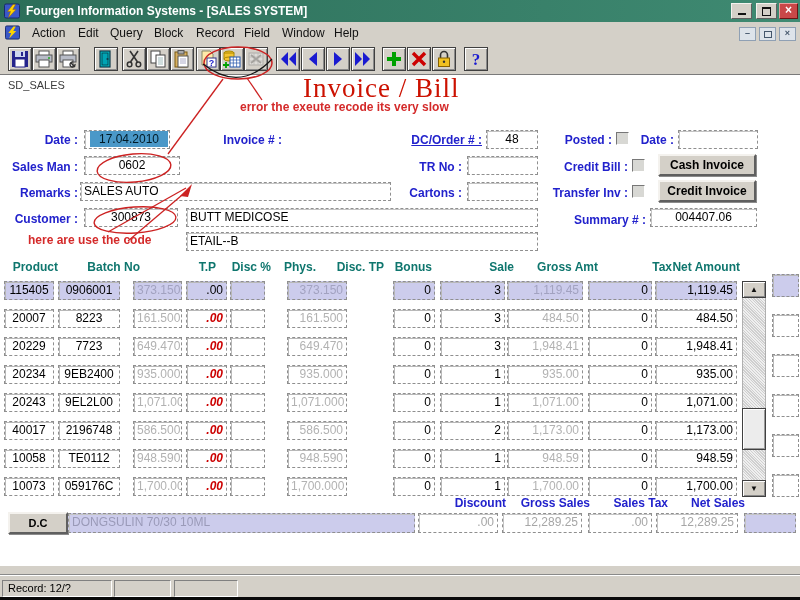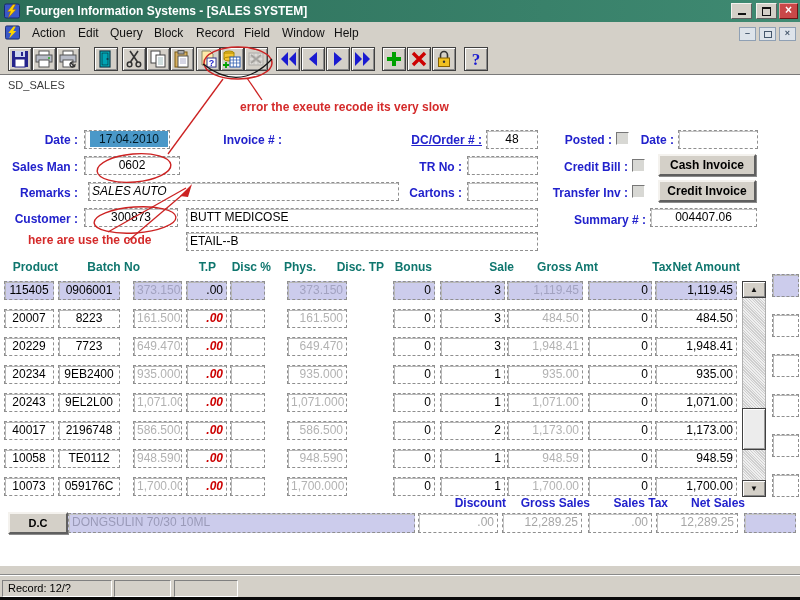--- a/index.html
+++ b/index.html
@@ -257,21 +257,21 @@
 
   <div class="lbl" style="left:0px;top:160px;width:78px;">Sales Man :</div>
   <div class="fld center" style="left:84px;top:156px;width:96px;">0602</div>
   <div class="lbl" style="left:402px;top:160px;width:60px;">TR No :</div>
   <div class="fld" style="left:467px;top:156px;width:71px;"></div>
   <div class="lbl" style="left:552px;top:160px;width:76px;">Credit Bill :</div>
   <div class="cb" style="left:632px;top:159px;"></div>
   <div class="btn3d" style="left:658px;top:154px;width:98px;height:22px;line-height:18px;">Cash Invoice</div>
 
   <div class="lbl" style="left:0px;top:186px;width:78px;">Remarks :</div>
-  <div class="fld" style="left:88px;top:182px;width:311px;font-style:italic;">SALES AUTO</div>
+  <div class="fld" style="left:80px;top:182px;width:311px;">SALES AUTO</div>
   <div class="lbl" style="left:396px;top:186px;width:66px;">Cartons :</div>
   <div class="fld" style="left:467px;top:182px;width:71px;"></div>
   <div class="lbl" style="left:536px;top:186px;width:92px;">Transfer Inv :</div>
   <div class="cb" style="left:632px;top:185px;"></div>
   <div class="btn3d" style="left:658px;top:180px;width:98px;height:22px;line-height:18px;">Credit Invoice</div>
 
   <div class="lbl" style="left:0px;top:212px;width:78px;">Customer :</div>
   <div class="fld center" style="left:84px;top:208px;width:94px;">300873</div>
   <div class="fld" style="left:186px;top:208px;width:352px;">BUTT MEDICOSE</div>
   <div class="lbl" style="left:552px;top:213px;width:94px;">Summary # :</div>
@@ -417,16 +417,17 @@
     <ellipse cx="238" cy="63" rx="34" ry="16" fill="none" stroke="#cc2222" stroke-width="1.5"></ellipse>
     <path d="M 203 64 Q 240 93 272 59" fill="none" stroke="#151515" stroke-width="1.2"></path>
     <line x1="247" y1="78" x2="262" y2="100" stroke="#cc2222" stroke-width="1.3"></line>
     <line x1="223" y1="79" x2="168" y2="154" stroke="#cc2222" stroke-width="1.3"></line>
     <ellipse cx="134" cy="168" rx="37" ry="14" fill="none" stroke="#cc2222" stroke-width="1.4" transform="rotate(-5 134 168)"></ellipse>
     <ellipse cx="135" cy="220" rx="41" ry="13" fill="none" stroke="#cc2222" stroke-width="1.4" transform="rotate(-4 135 220)"></ellipse>
     <line x1="108" y1="232" x2="186" y2="188" stroke="#cc2222" stroke-width="1.3"></line>
     <line x1="128" y1="241" x2="188" y2="190" stroke="#cc2222" stroke-width="1.3"></line>
     <polygon points="192,184 180,196 188,197" fill="#cc2222"></polygon>
   </svg>
+  <div class="anno big" style="left:303px;top:73px;">Invoice / Bill</div>
   <div class="anno small" style="left:240px;top:100px;">error the exeute recode its very slow</div>
   <div class="anno small" style="left:28px;top:233px;">here  are use the code</div>
 
 </div>
 
 </body></html>

